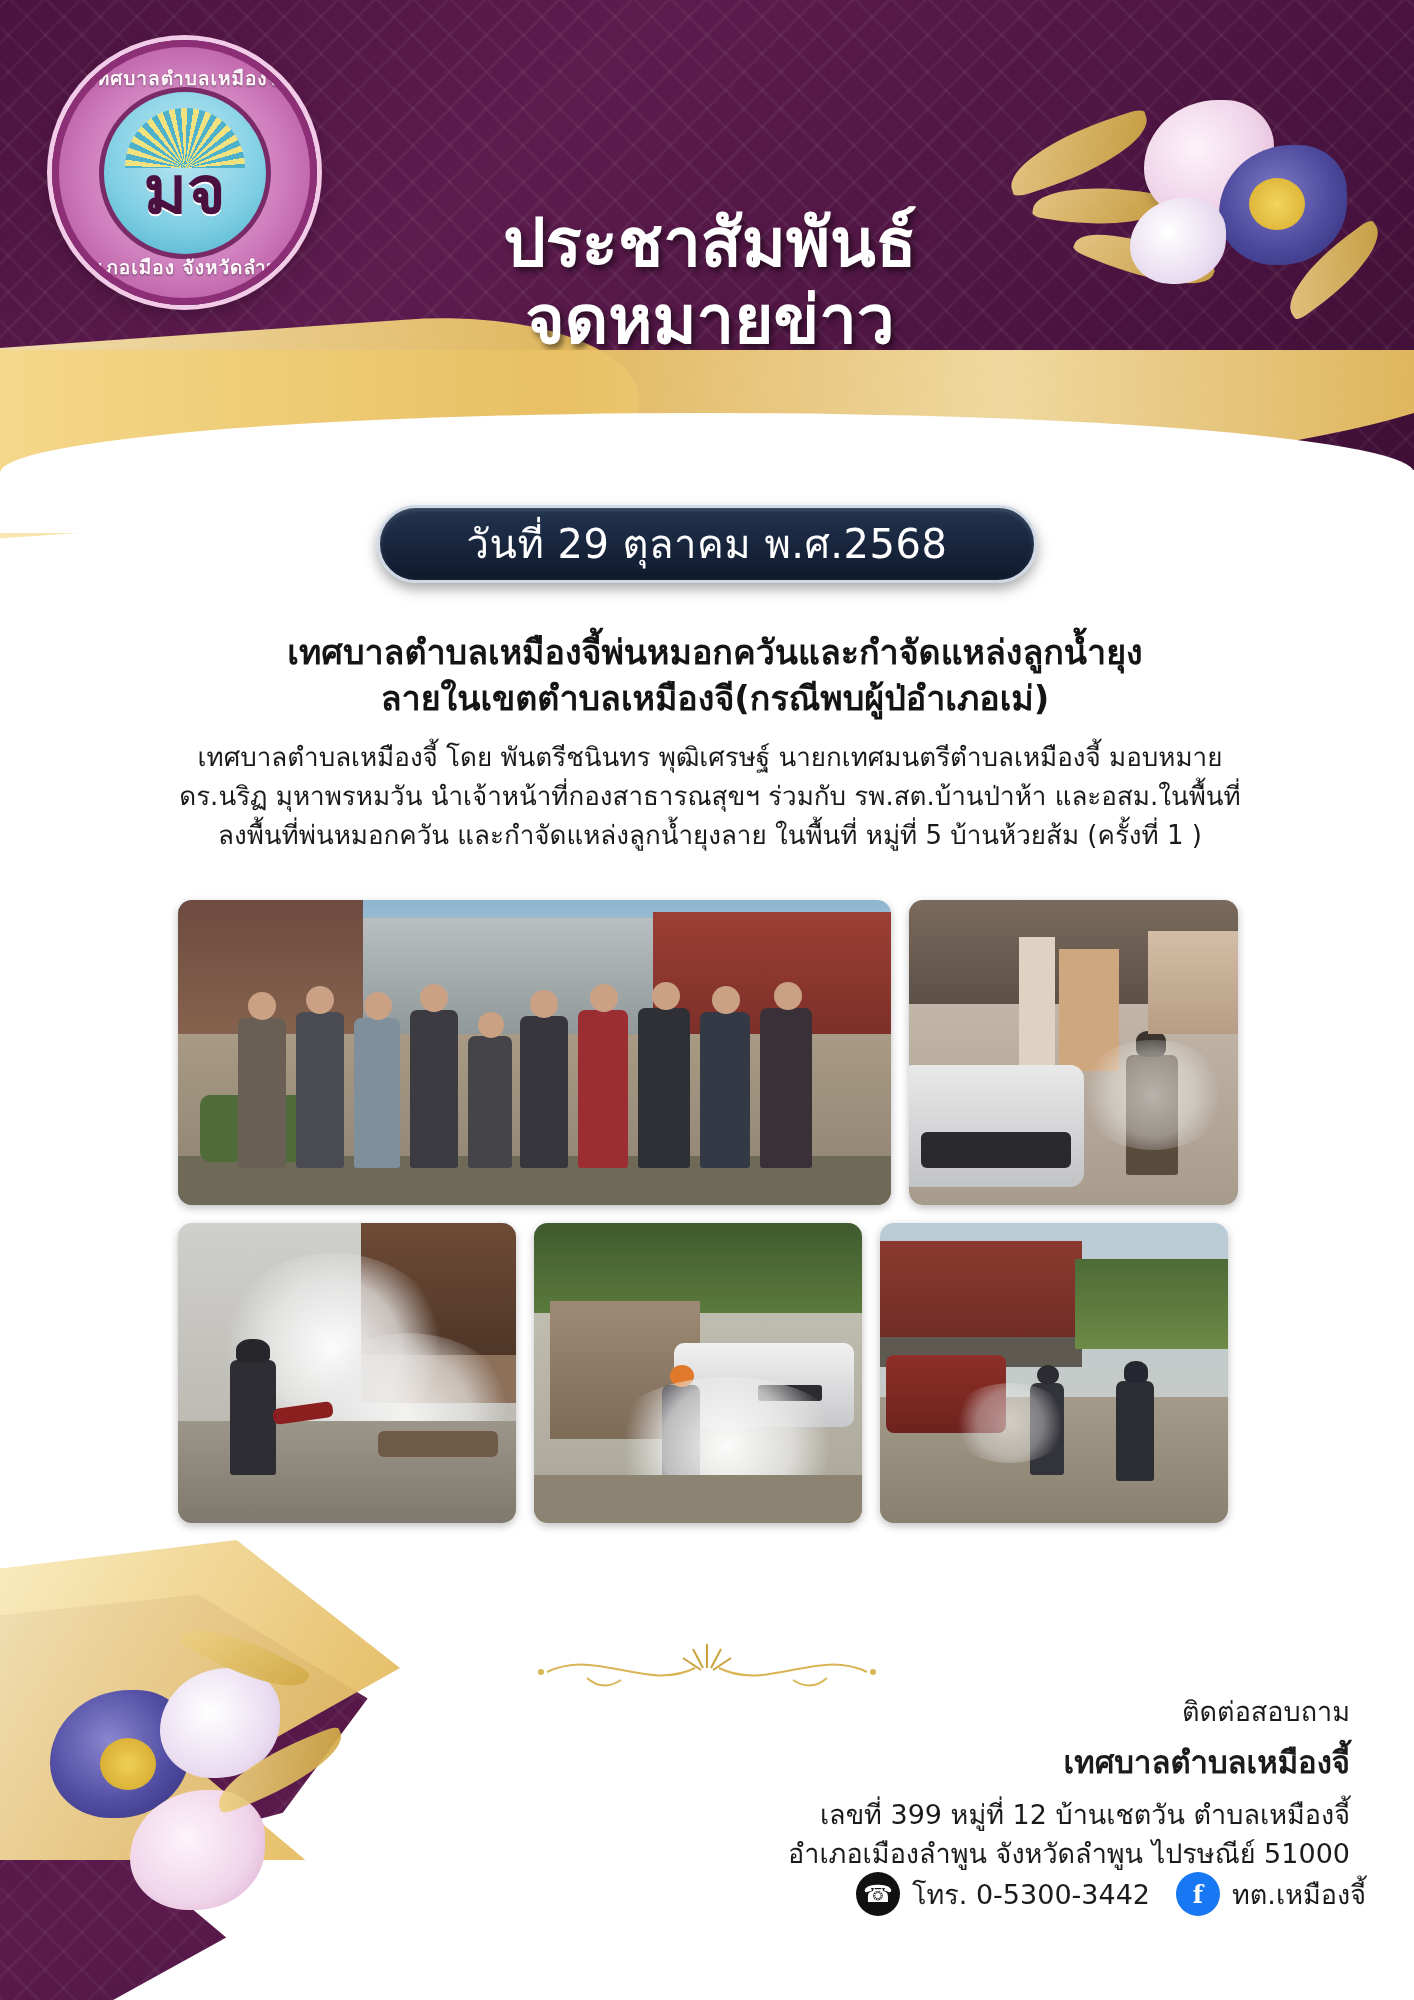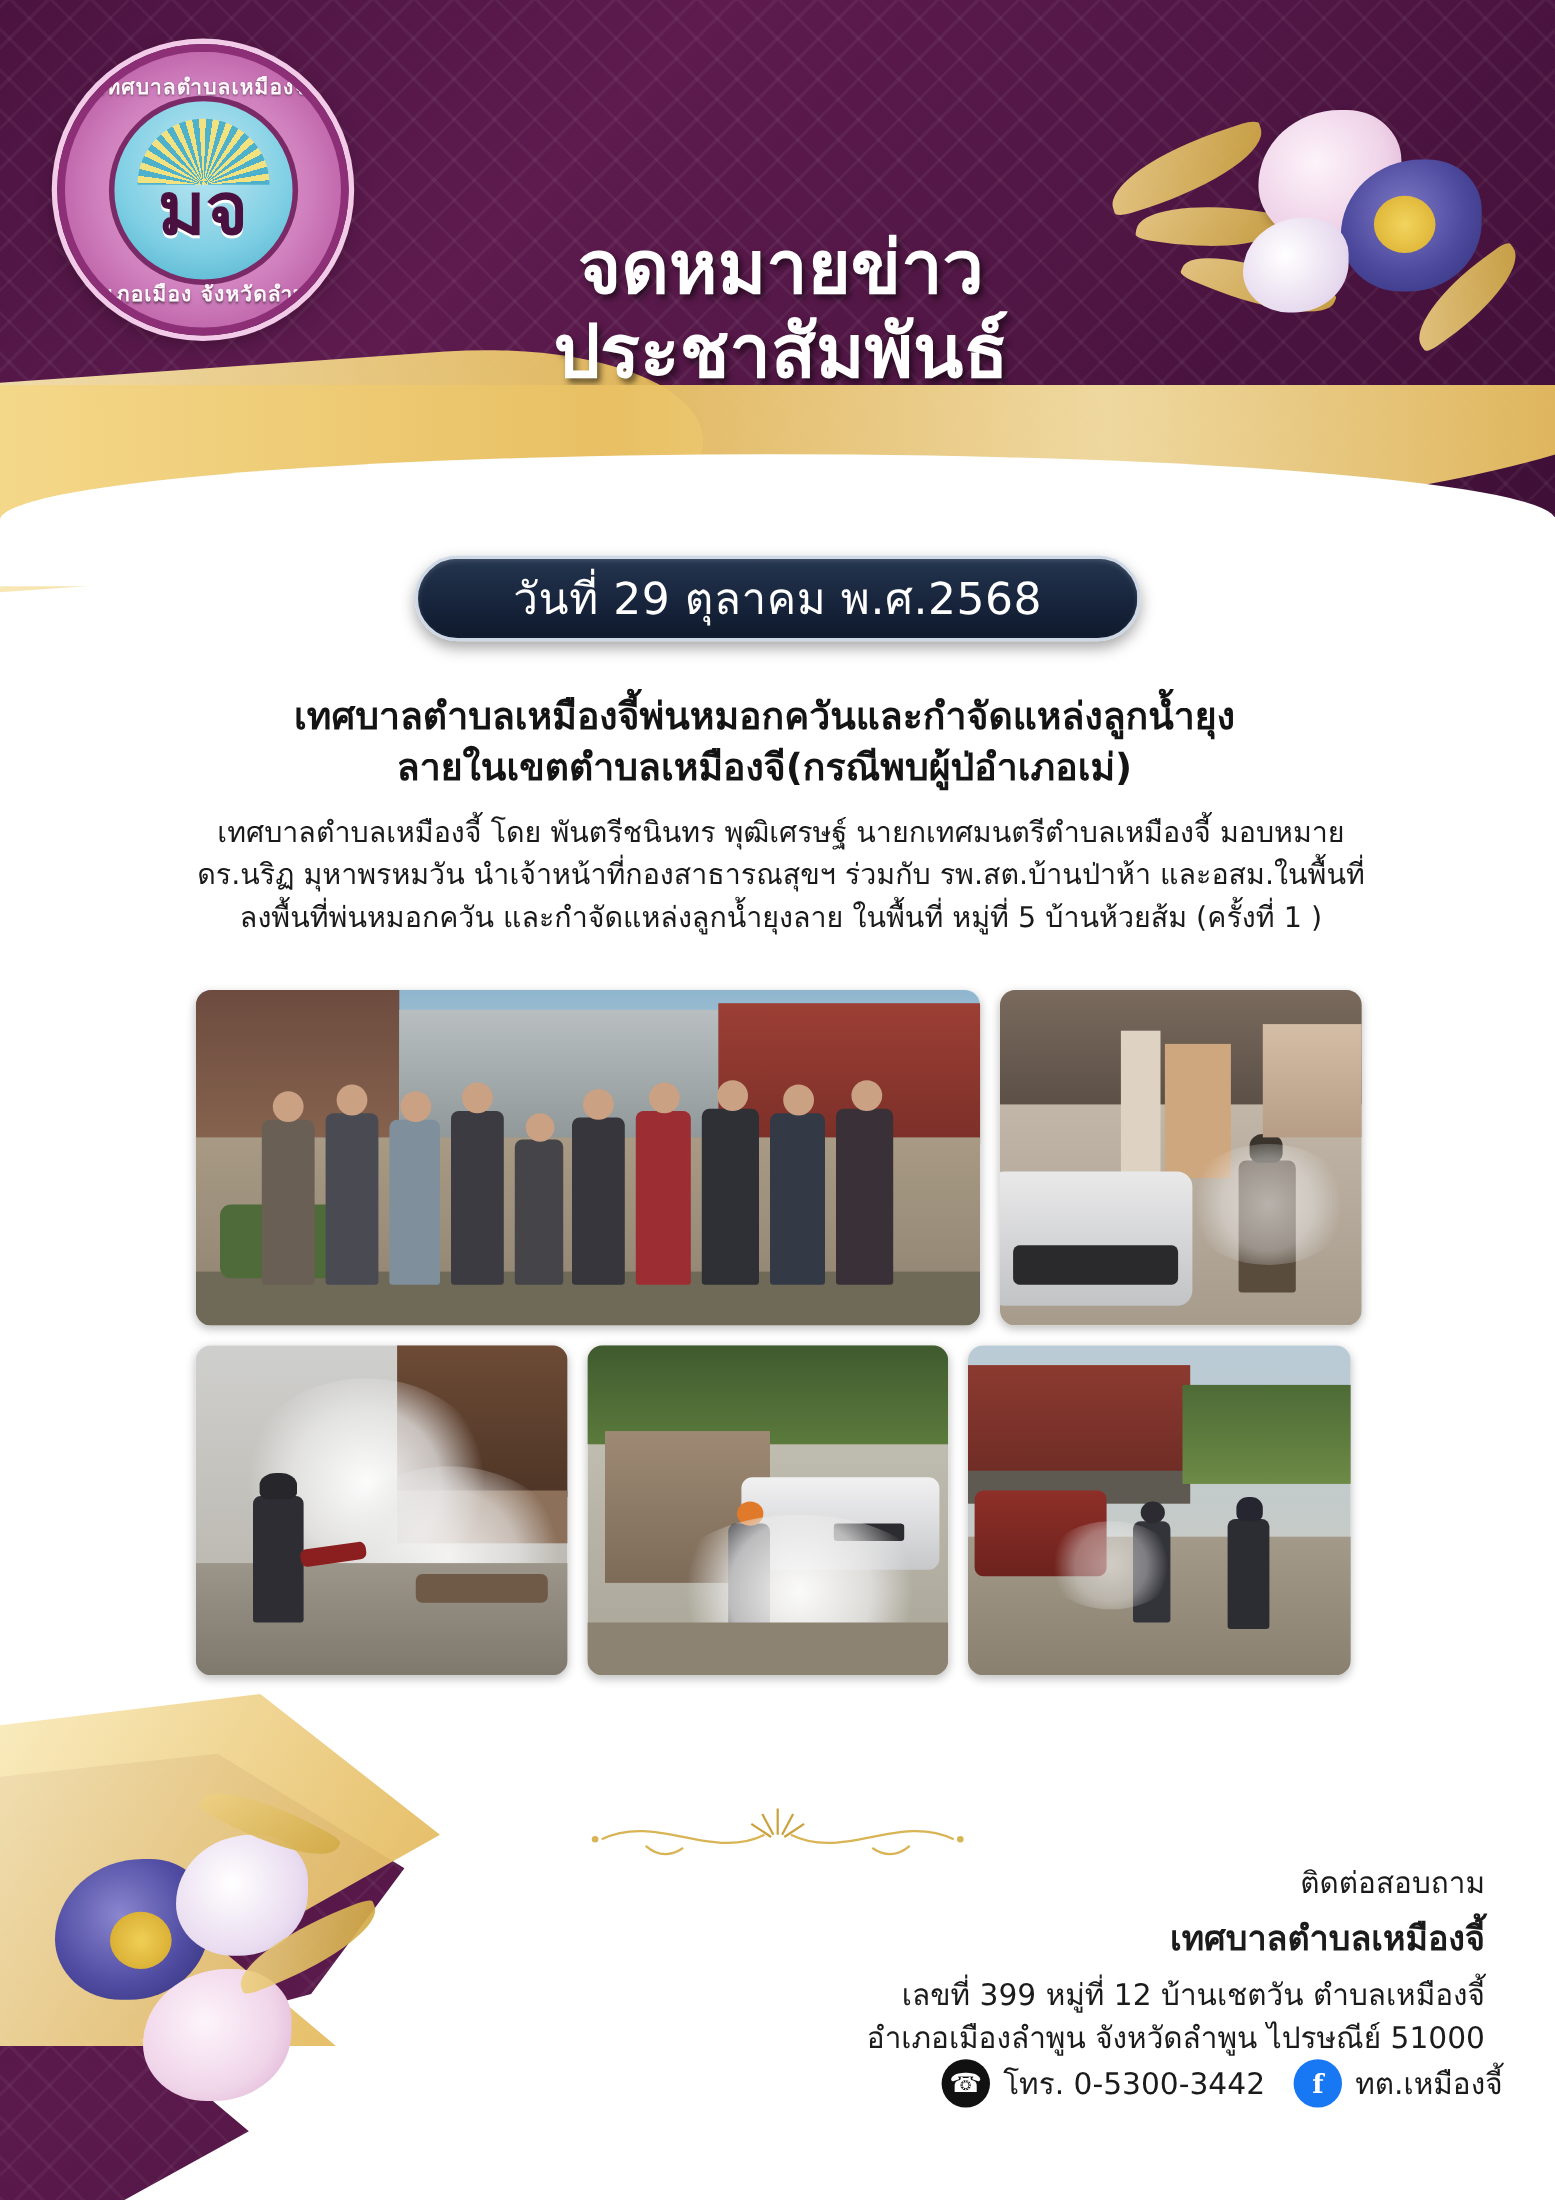--- a/index.html
+++ b/index.html
@@ -153,21 +153,21 @@
   .date-text {
     color: #ffffff;
     font-size: 40px;
     font-weight: normal;
     letter-spacing: .5px;
   }
 
   
   .headline {
     position: absolute;
-    left: 108px; top: 630px;
+    left: 128px; top: 630px;
     width: 1174px;
     text-align: center;
     font-size: 34px;
     font-weight: bold;
     color: #141414;
     line-height: 1.35;
   }
   .body-text {
     position: absolute;
     left: 165px; top: 738px;
@@ -292,22 +292,22 @@
     <div class="logo">
       <div class="logo-arc-top">เทศบาลตำบลเหมืองจี้</div>
       <div class="logo-inner">
         <div class="logo-sun"></div>
         <div class="logo-letters">มจ</div>
       </div>
       <div class="logo-arc-bottom">อำเภอเมือง  จังหวัดลำพูน</div>
     </div>
 
     <div class="title-wrap">
+      <div class="title-line">ประชาสัมพันธ์</div>
       <div class="title-line">จดหมายข่าว</div>
-      <div class="title-line">ประชาสัมพันธ์</div>
     </div>
 
     <div class="gold-swoop"></div>
   </div>
 
   <div class="date-pill">
     <div class="date-text">วันที่ 29 ตุลาคม พ.ศ.2568</div>
   </div>
 
   <div class="headline">

